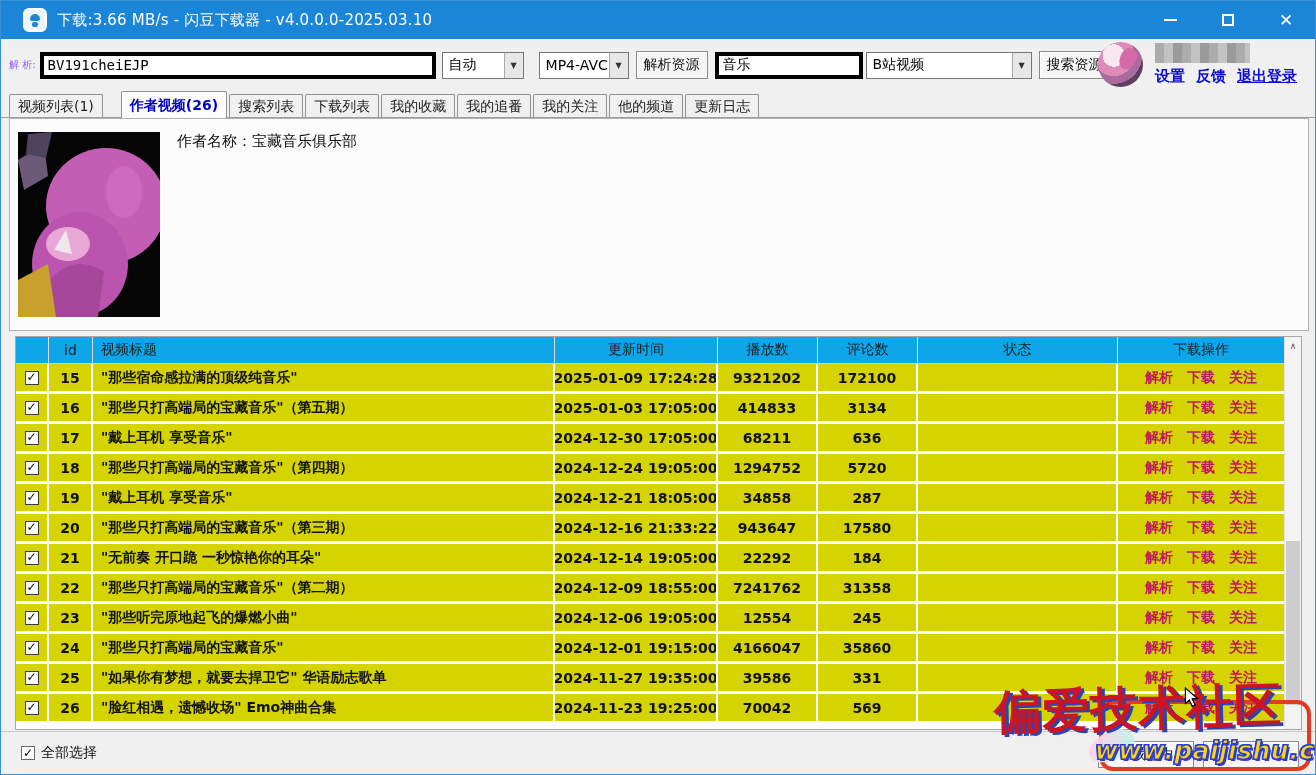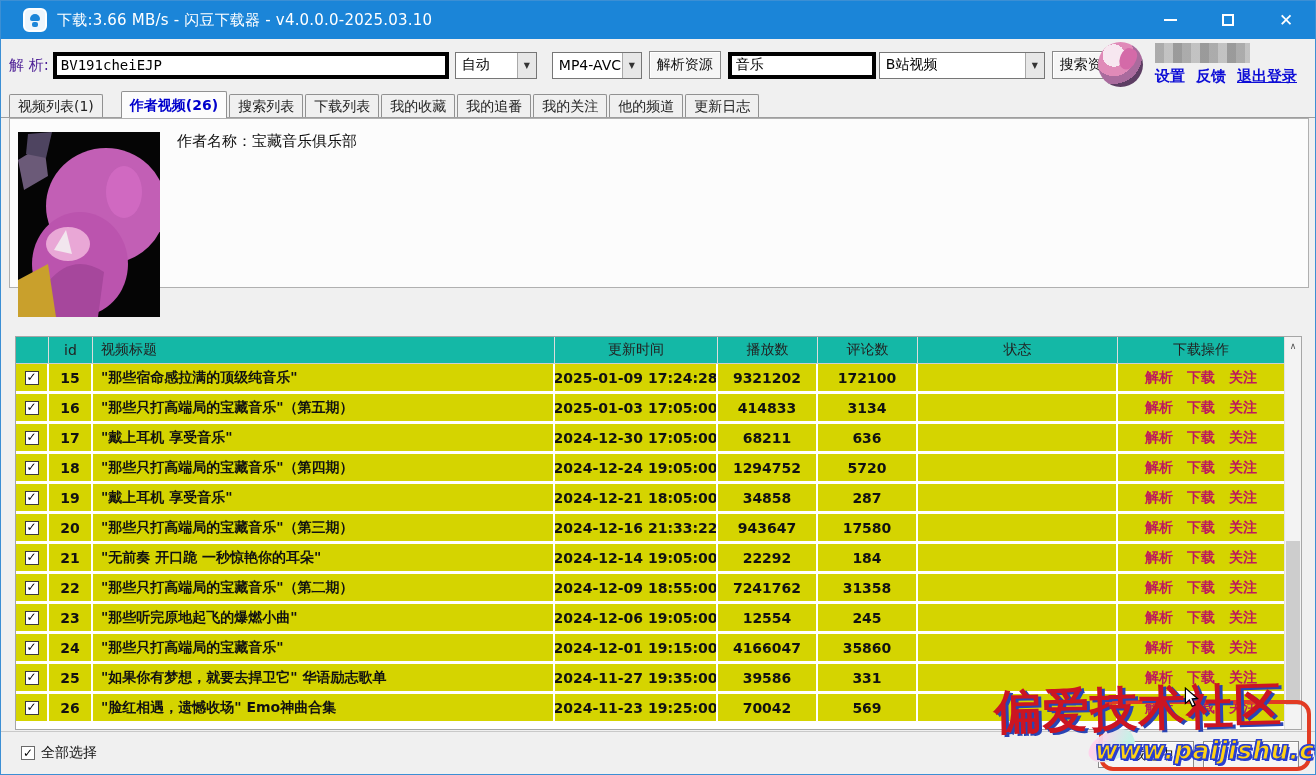--- a/index.html
+++ b/index.html
@@ -25,21 +25,21 @@
   .win-btn { width:58px; height:38px; display:flex; align-items:center; justify-content:center;
     font-size:15px; color:#fff; cursor:default; }
   .win-btn.min span { display:block; width:13px; height:2px; background:#fff; }
   .win-btn.max span { display:block; width:12px; height:12px; border:2px solid #fff; }
   .win-btn.close { font-size:17px; }
 
   
   .toolbar { position:absolute; top:38px; left:0; width:100%; height:52px;
     display:flex; align-items:center; padding-left:8px; }
   .toolbar > * { flex:none; }
-  .tb-label { font-size:15px; color:#4c1d95; margin-right:4px; }
+  .tb-label { font-size:10px; color:#8b5cf6; margin-right:4px; }
   .text-input { height:27px; border:4px solid #000000; background:#fff;
     font-size:14px; padding:0 4px; outline:none; }
   .parse-input { width:396px; font-family:"DejaVu Sans Mono","Liberation Mono",monospace; }
   .combo { height:27px; border:1px solid #767676; background:#fff; display:flex;
     align-items:center; margin-left:6px; font-size:14px; cursor:default; }
   .combo .val { padding:0 6px; flex:1; white-space:nowrap; overflow:hidden; }
   .combo .combo-btn { width:19px; height:100%; background:#e7e7e7;
     border-left:1px solid #a9a9a9; display:flex; align-items:center; justify-content:center;
     font-size:8px; color:#333; }
   .combo.quality { width:82px; }
@@ -68,29 +68,29 @@
   
   .tabbar { position:absolute; top:89px; left:0; width:100%; height:28px;
     display:flex; align-items:flex-end; padding-left:8px; border-bottom:1px solid #9e9e9e; }
   .tab { border:1px solid #919191; border-bottom:none; background:#f0f0f0;
     font-size:14px; color:#222; padding:3px 8px 3px 8px; margin-right:2px;
     border-radius:2px 2px 0 0; height:23px; white-space:nowrap; cursor:default; }
   .tab.active { background:#fcfcfc; color:#0000cc; font-weight:bold; height:27px;
     padding-top:5px; margin-bottom:-1px; z-index:2;margin-left:16px; }
 
   
-  .author-panel { position:absolute; left:8px; top:117px; width:1300px; height:170px;
+  .author-panel { position:absolute; left:8px; top:117px; width:1300px; height:213px;
     background:#fcfcfc; border:1px solid #b0b0b0; }
   .author-img { position:absolute; left:8px; top:13px; width:142px; height:185px; display:block; }
   .author-name { position:absolute; left:167px; top:13px; font-size:15px; color:#111; }
 
   
   .table-wrap { position:absolute; left:14px; top:335px; width:1287px; height:394px;
     background:#fff; border:1px solid #a6a6a6; }
-  .t-header { display:flex; height:27px; background:#14b8a6;
+  .t-header { display:flex; height:27px; background:#0ea5e9;
     border-bottom:1px solid #cfcfcf; width:calc(100% - 17px); }
   .h-cell { display:flex; align-items:center; justify-content:center;
     font-size:14px; color:#222; border-right:1px solid #dcdcdc; white-space:nowrap; }
   .h-cell.left { justify-content:flex-start; padding-left:8px; }
   .t-body { width:calc(100% - 17px); }
   .t-row { display:flex; height:27px; margin-bottom:3px; }
   .cell { background:#d5d400; border-right:2px solid #fff; display:flex; align-items:center;
     justify-content:center; font-size:14px; font-weight:bold; color:#111;
     white-space:nowrap; overflow:hidden; }
   .cell.left { justify-content:flex-start; padding-left:8px; }

